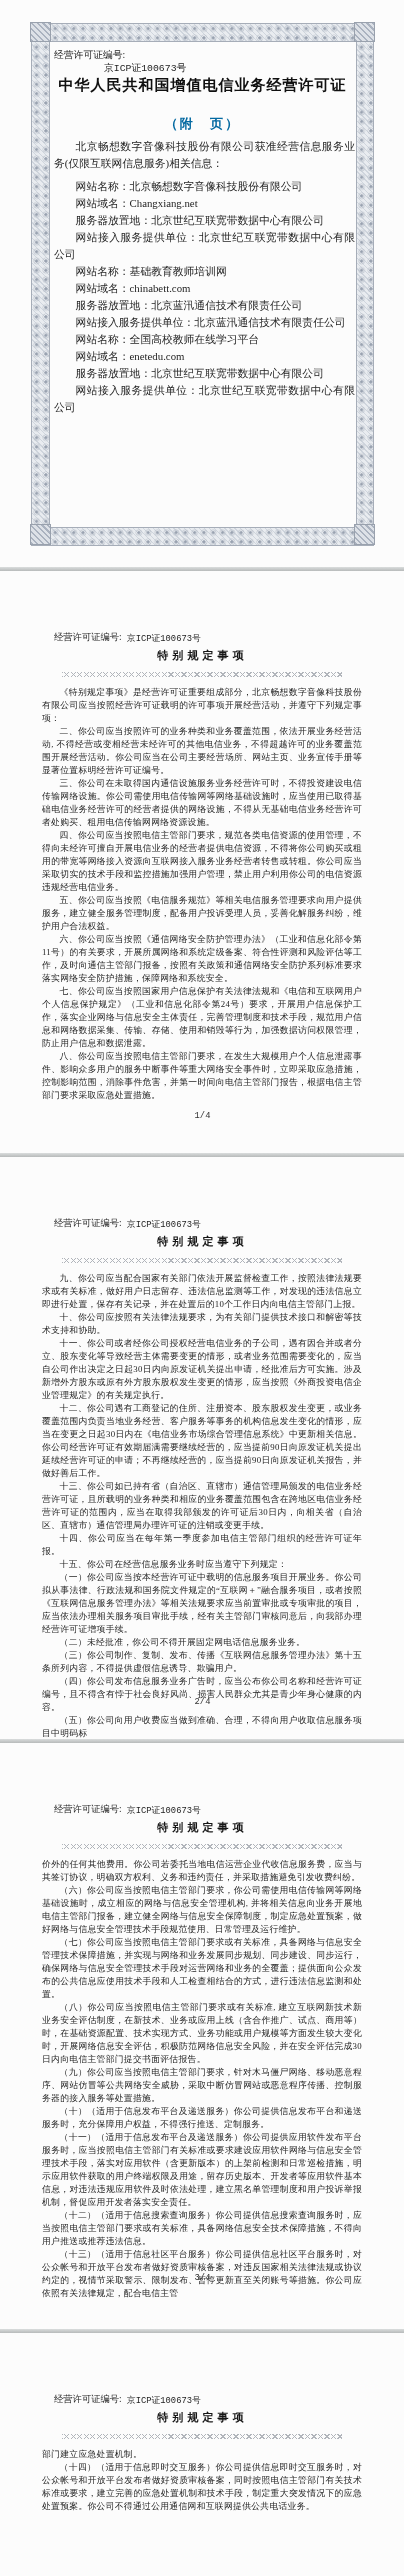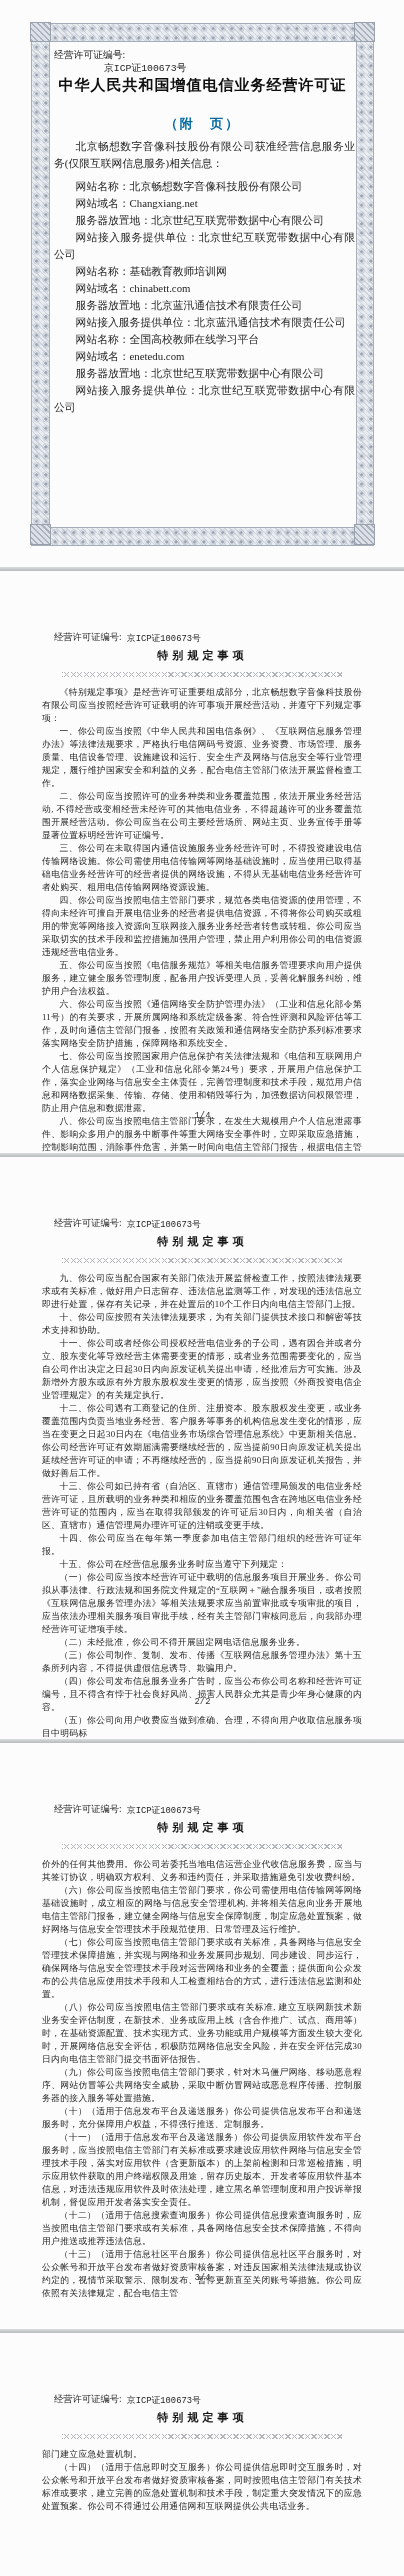--- a/index.html
+++ b/index.html
@@ -109,21 +109,20 @@
   <div class="sep"></div>
 
   <section class="page prov-page pp-2">
     <div class="prov-lic">
       <span>经营许可证编号:</span><span class="num">京ICP证100673号</span>
     </div>
     <div class="prov-title">特别规定事项</div>
     <div class="zigzag"></div>
     <div class="paras">
         <p class="">《特别规定事项》是经营许可证重要组成部分，北京畅想数字音像科技股份有限公司应当按照经营许可证载明的许可事项开展经营活动，并遵守下列规定事项：</p>
-        <p class="">一、你公司应当按照《中华人民共和国电信条例》、《互联网信息服务管理办法》等法律法规要求，严格执行电信网码号资源、业务资费、市场管理、服务质量、电信设备管理、设施建设和运行、安全生产及网络与信息安全等行业管理规定，履行维护国家安全和利益的义务，配合电信主管部门依法开展监督检查工作。</p>
         <p class="">二、你公司应当按照许可的业务种类和业务覆盖范围，依法开展业务经营活动, 不得经营或变相经营未经许可的其他电信业务，不得超越许可的业务覆盖范围开展经营活动。你公司应当在公司主要经营场所、网站主页、业务宣传手册等显著位置标明经营许可证编号。</p>
         <p class="">三、你公司在未取得国内通信设施服务业务经营许可时，不得投资建设电信传输网络设施。你公司需使用电信传输网等网络基础设施时，应当使用已取得基础电信业务经营许可的经营者提供的网络设施，不得从无基础电信业务经营许可者处购买、租用电信传输网网络资源设施。</p>
         <p class="">四、你公司应当按照电信主管部门要求，规范各类电信资源的使用管理，不得向未经许可擅自开展电信业务的经营者提供电信资源，不得将你公司购买或租用的带宽等网络接入资源向互联网接入服务业务经营者转售或转租。你公司应当采取切实的技术手段和监控措施加强用户管理，禁止用户利用你公司的电信资源违规经营电信业务。</p>
         <p class="">五、你公司应当按照《电信服务规范》等相关电信服务管理要求向用户提供服务，建立健全服务管理制度，配备用户投诉受理人员，妥善化解服务纠纷，维护用户合法权益。</p>
         <p class="">六、你公司应当按照《通信网络安全防护管理办法》（工业和信息化部令第11号）的有关要求，开展所属网络和系统定级备案、符合性评测和风险评估等工作，及时向通信主管部门报备，按照有关政策和通信网络安全防护系列标准要求落实网络安全防护措施，保障网络和系统安全。</p>
         <p class="">七、你公司应当按照国家用户信息保护有关法律法规和《电信和互联网用户个人信息保护规定》（工业和信息化部令第24号）要求，开展用户信息保护工作，落实企业网络与信息安全主体责任，完善管理制度和技术手段，规范用户信息和网络数据采集、传输、存储、使用和销毁等行为，加强数据访问权限管理，防止用户信息和数据泄露。</p>
         <p class="">八、你公司应当按照电信主管部门要求，在发生大规模用户个人信息泄露事件、影响众多用户的服务中断事件等重大网络安全事件时，立即采取应急措施，控制影响范围，消除事件危害，并第一时间向电信主管部门报告，根据电信主管部门要求采取应急处置措施。</p>
       </div>
     <div class="pagenum">1/4</div>
   </section>
@@ -143,21 +142,21 @@
         <p class="">十二、你公司遇有工商登记的住所、注册资本、股东股权发生变更，或业务覆盖范围内负责当地业务经营、客户服务等事务的机构信息发生变化的情形，应当在变更之日起30日内在《电信业务市场综合管理信息系统》中更新相关信息。你公司经营许可证有效期届满需要继续经营的，应当提前90日向原发证机关提出延续经营许可证的申请；不再继续经营的，应当提前90日向原发证机关报告，并做好善后工作。</p>
         <p class="">十三、你公司如已持有省（自治区、直辖市）通信管理局颁发的电信业务经营许可证，且所载明的业务种类和相应的业务覆盖范围包含在跨地区电信业务经营许可证的范围内，应当在取得我部颁发的许可证后30日内，向相关省（自治区、直辖市）通信管理局办理许可证的注销或变更手续。</p>
         <p class="">十四、你公司应当在每年第一季度参加电信主管部门组织的经营许可证年报。</p>
         <p class="">十五、你公司在经营信息服务业务时应当遵守下列规定：</p>
         <p class="">（一）你公司应当按本经营许可证中载明的信息服务项目开展业务。你公司拟从事法律、行政法规和国务院文件规定的“互联网＋”融合服务项目，或者按照《互联网信息服务管理办法》等相关法规要求应当前置审批或专项审批的项目，应当依法办理相关服务项目审批手续，经有关主管部门审核同意后，向我部办理经营许可证增项手续。</p>
         <p class="">（二）未经批准，你公司不得开展固定网电话信息服务业务。</p>
         <p class="">（三）你公司制作、复制、发布、传播《互联网信息服务管理办法》第十五条所列内容，不得提供虚假信息诱导、欺骗用户。</p>
         <p class="">（四）你公司发布信息服务业务广告时，应当公布你公司名称和经营许可证编号，且不得含有悖于社会良好风尚、损害人民群众尤其是青少年身心健康的内容。</p>
         <p class="">（五）你公司向用户收费应当做到准确、合理，不得向用户收取信息服务项目中明码标</p>
       </div>
-    <div class="pagenum">2/2</div>
+    <div class="pagenum">2/4</div>
   </section>
 
   <div class="sep"></div>
 
   <section class="page prov-page pp-4">
     <div class="prov-lic">
       <span>经营许可证编号:</span><span class="num">京ICP证100673号</span>
     </div>
     <div class="prov-title">特别规定事项</div>
     <div class="zigzag"></div>

